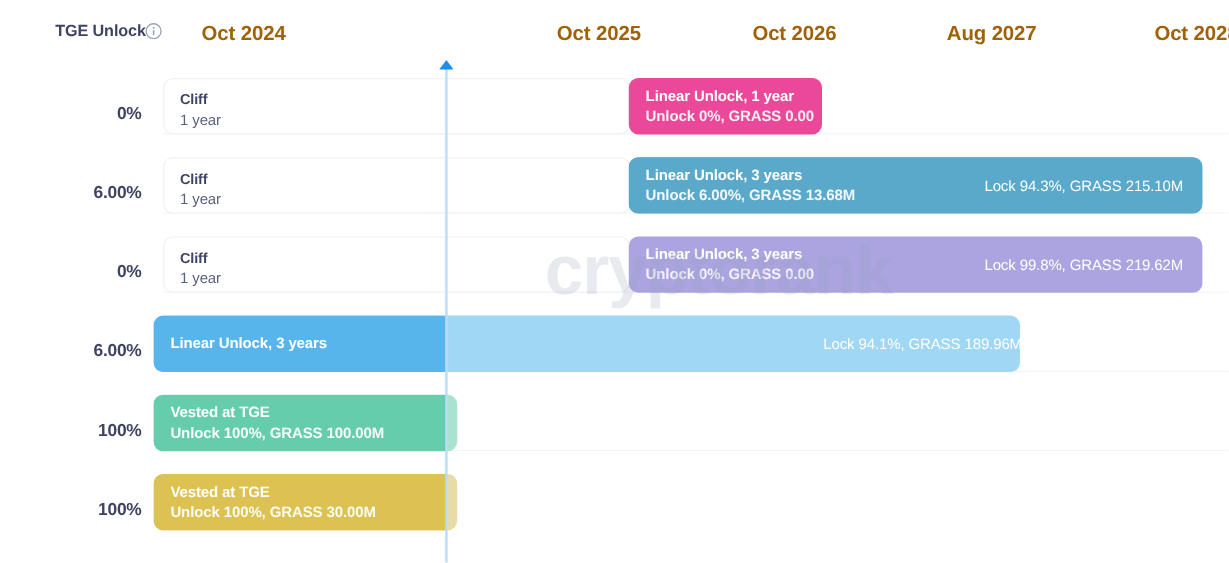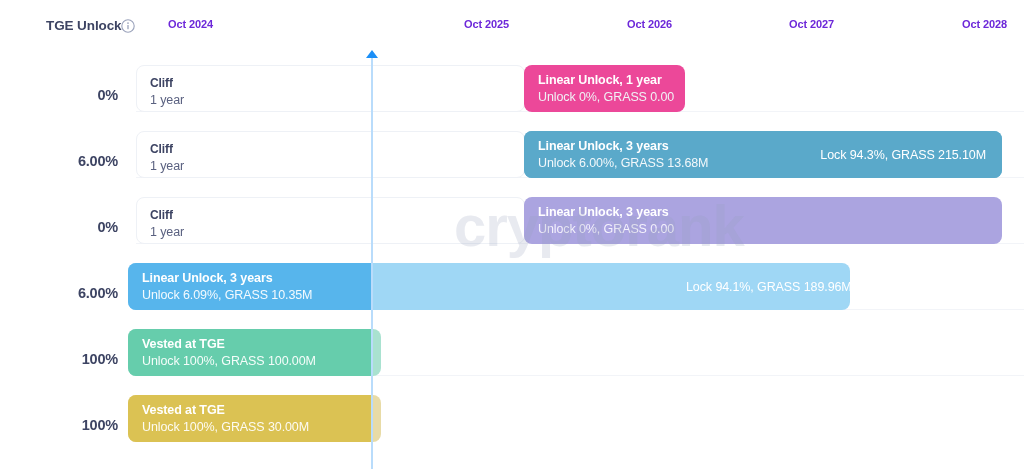--- a/index.html
+++ b/index.html
@@ -17,21 +17,21 @@
     position: absolute; left: 14px; top: 18px;
     font-size: 13.5px; font-weight: 700; color: #3d4463;
     letter-spacing: -0.1px; white-space: nowrap;
   }
   .info-icon {
     position: absolute; left: 89px; top: 19px;
     width: 14px; height: 14px;
   }
   .axis-label {
     position: absolute; top: 18px;
-    font-size: 11px; font-weight: 700; color: #6d28d9;
+    font-size: 17px; font-weight: 700; color: #a16207;
     letter-spacing: -0.1px; white-space: nowrap;
   }
 
   
   .rows { position: absolute; left: 0; top: 46px; width: 1024px; height: 423px; }
   .row { position: absolute; left: 0; width: 1024px; height: 66px; }
   .row-sep {
     position: absolute; left: 136px; width: 888px; height: 1px;
     background: #f2f4f8;
   }
@@ -71,21 +71,21 @@
     white-space: nowrap;
     pointer-events: none;
   }
   .bar-title {
     display: block;
     font-size: 12.5px; font-weight: 700;
     letter-spacing: -0.1px;
   }
   .bar-sub {
     display: block;
-    font-size: 12.5px; font-weight: 400;
+    font-size: 12.5px; font-weight: 700;
     letter-spacing: -0.1px;
   }
   .lock-text {
     position: absolute; top: 50%; transform: translateY(-50%);
     font-size: 12.5px; font-weight: 400; color: #ffffff;
     letter-spacing: -0.1px; white-space: nowrap; text-align: right;
   }
 
   
   .cliff {
@@ -124,21 +124,21 @@
       <svg width="14" height="14" viewBox="0 0 14 14">
         <circle cx="7" cy="7" r="6.2" fill="none" stroke="#9aa2bb" stroke-width="1.1"></circle>
         <circle cx="7" cy="4.1" r="0.85" fill="#9aa2bb"></circle>
         <rect x="6.35" y="5.9" width="1.3" height="4.4" rx="0.6" fill="#9aa2bb"></rect>
       </svg>
     </span>
 
     <span class="axis-label" style="left:136px">Oct 2024</span>
     <span class="axis-label" style="left:432px">Oct 2025</span>
     <span class="axis-label" style="left:595px">Oct 2026</span>
-    <span class="axis-label" style="left:757px">Oct 2027</span>
+    <span class="axis-label" style="left:757px">Aug 2027</span>
     <span class="axis-label" style="left:930px">Oct 2028</span>
   </div>
 
   <div class="rows">
 
     <div class="row" style="top:0px">
       <div class="row-sep" style="top:65px"></div>
       <span class="pct" style="top:41px">0%</span>
       <div class="cliff" style="left:136px; top:19px; width:389px; height:47px">
         <span class="cliff-title">Cliff</span>
@@ -174,31 +174,31 @@
       <span class="pct" style="top:41px">0%</span>
       <div class="cliff" style="left:136px; top:19px; width:389px; height:47px">
         <span class="cliff-title">Cliff</span>
         <span class="cliff-sub">1 year</span>
       </div>
       <div class="bar" style="left:524px; top:19px; width:478px; height:47px; background:#aba4e0">
         <span class="bar-text">
           <span class="bar-title" style="color:#ffffff">Linear Unlock, 3 years</span>
           <span class="bar-sub" style="color:#f4f2fc">Unlock 0%, GRASS 0.00</span>
         </span>
+        <span class="lock-text" style="right:16px">Lock 99.8%, GRASS 219.62M</span>
       </div>
     </div>
 
     <div class="row" style="top:198px">
       <div class="row-sep" style="top:65px"></div>
       <span class="pct" style="top:41px">6.00%</span>
       <div class="bar" style="left:128px; top:19px; width:722px; height:47px; background:#9fd7f5">
         <div class="bar-seg" style="left:0; width:244px; background:#57b5ec"></div>
         <span class="bar-text">
           <span class="bar-title" style="color:#ffffff">Linear Unlock, 3 years</span>
-          <span class="bar-sub" style="color:#f3fafe">Unlock 6.09%, GRASS 10.35M</span>
         </span>
         <span class="lock-text" style="left:558px">Lock 94.1%, GRASS 189.96M</span>
       </div>
     </div>
 
     <div class="row" style="top:264px">
       <div class="row-sep" style="top:65px"></div>
       <span class="pct" style="top:41px">100%</span>
       <div class="bar" style="left:128px; top:19px; width:253px; height:47px; background:#a9e2d0">
         <div class="bar-seg" style="left:0; width:244px; background:#66cdac"></div>

